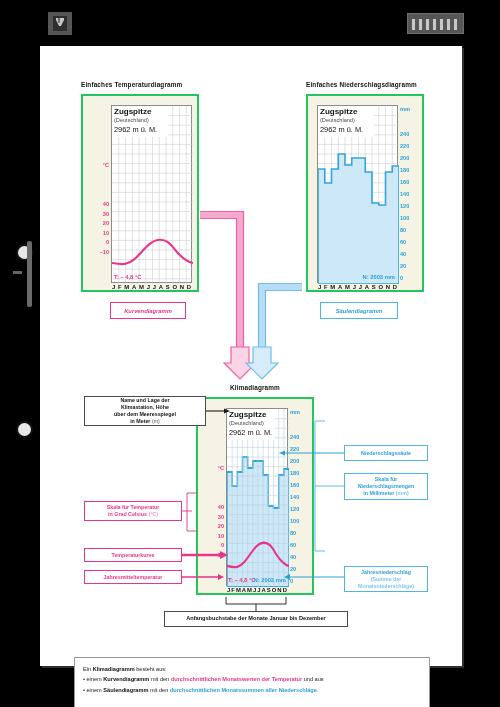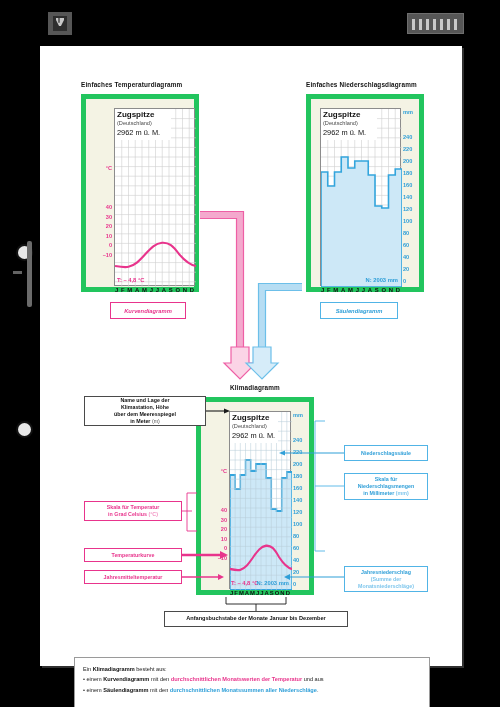--- a/index.html
+++ b/index.html
@@ -31,21 +31,21 @@
 
   
   #page { position:absolute; left:40px; top:46px; width:422px; height:620px;
           background:#fff; box-shadow:2px 2px 0 #303030; }
   #sheet { position:absolute; left:14px; top:17px; width:394px; height:590px;
            background:#fff; }
 
   .ttl { font-size:6.4px; font-weight:bold; color:#111; letter-spacing:.15px; }
 
   
-  .diaframe { position:absolute; background:#f4f3e4; border:5px solid #22c55e; }
+  .diaframe { position:absolute; background:#f4f3e4; border:2px solid #22c55e; }
   .plot { position:absolute; background:#fff; }
 
   .hdr-name { position:absolute; font-size:8px; font-weight:bold; color:#111; }
   .hdr-sub  { position:absolute; font-size:5.6px; color:#4a4a4a; }
   .hdr-alt  { position:absolute; font-size:7.4px; color:#111; }
 
   .axlab { position:absolute; font-size:5.6px; text-align:right; }
   .t-col { color:#e8348c; font-weight:bold; }
   .n-col { color:#2f9fd8; font-weight:bold; }
 

